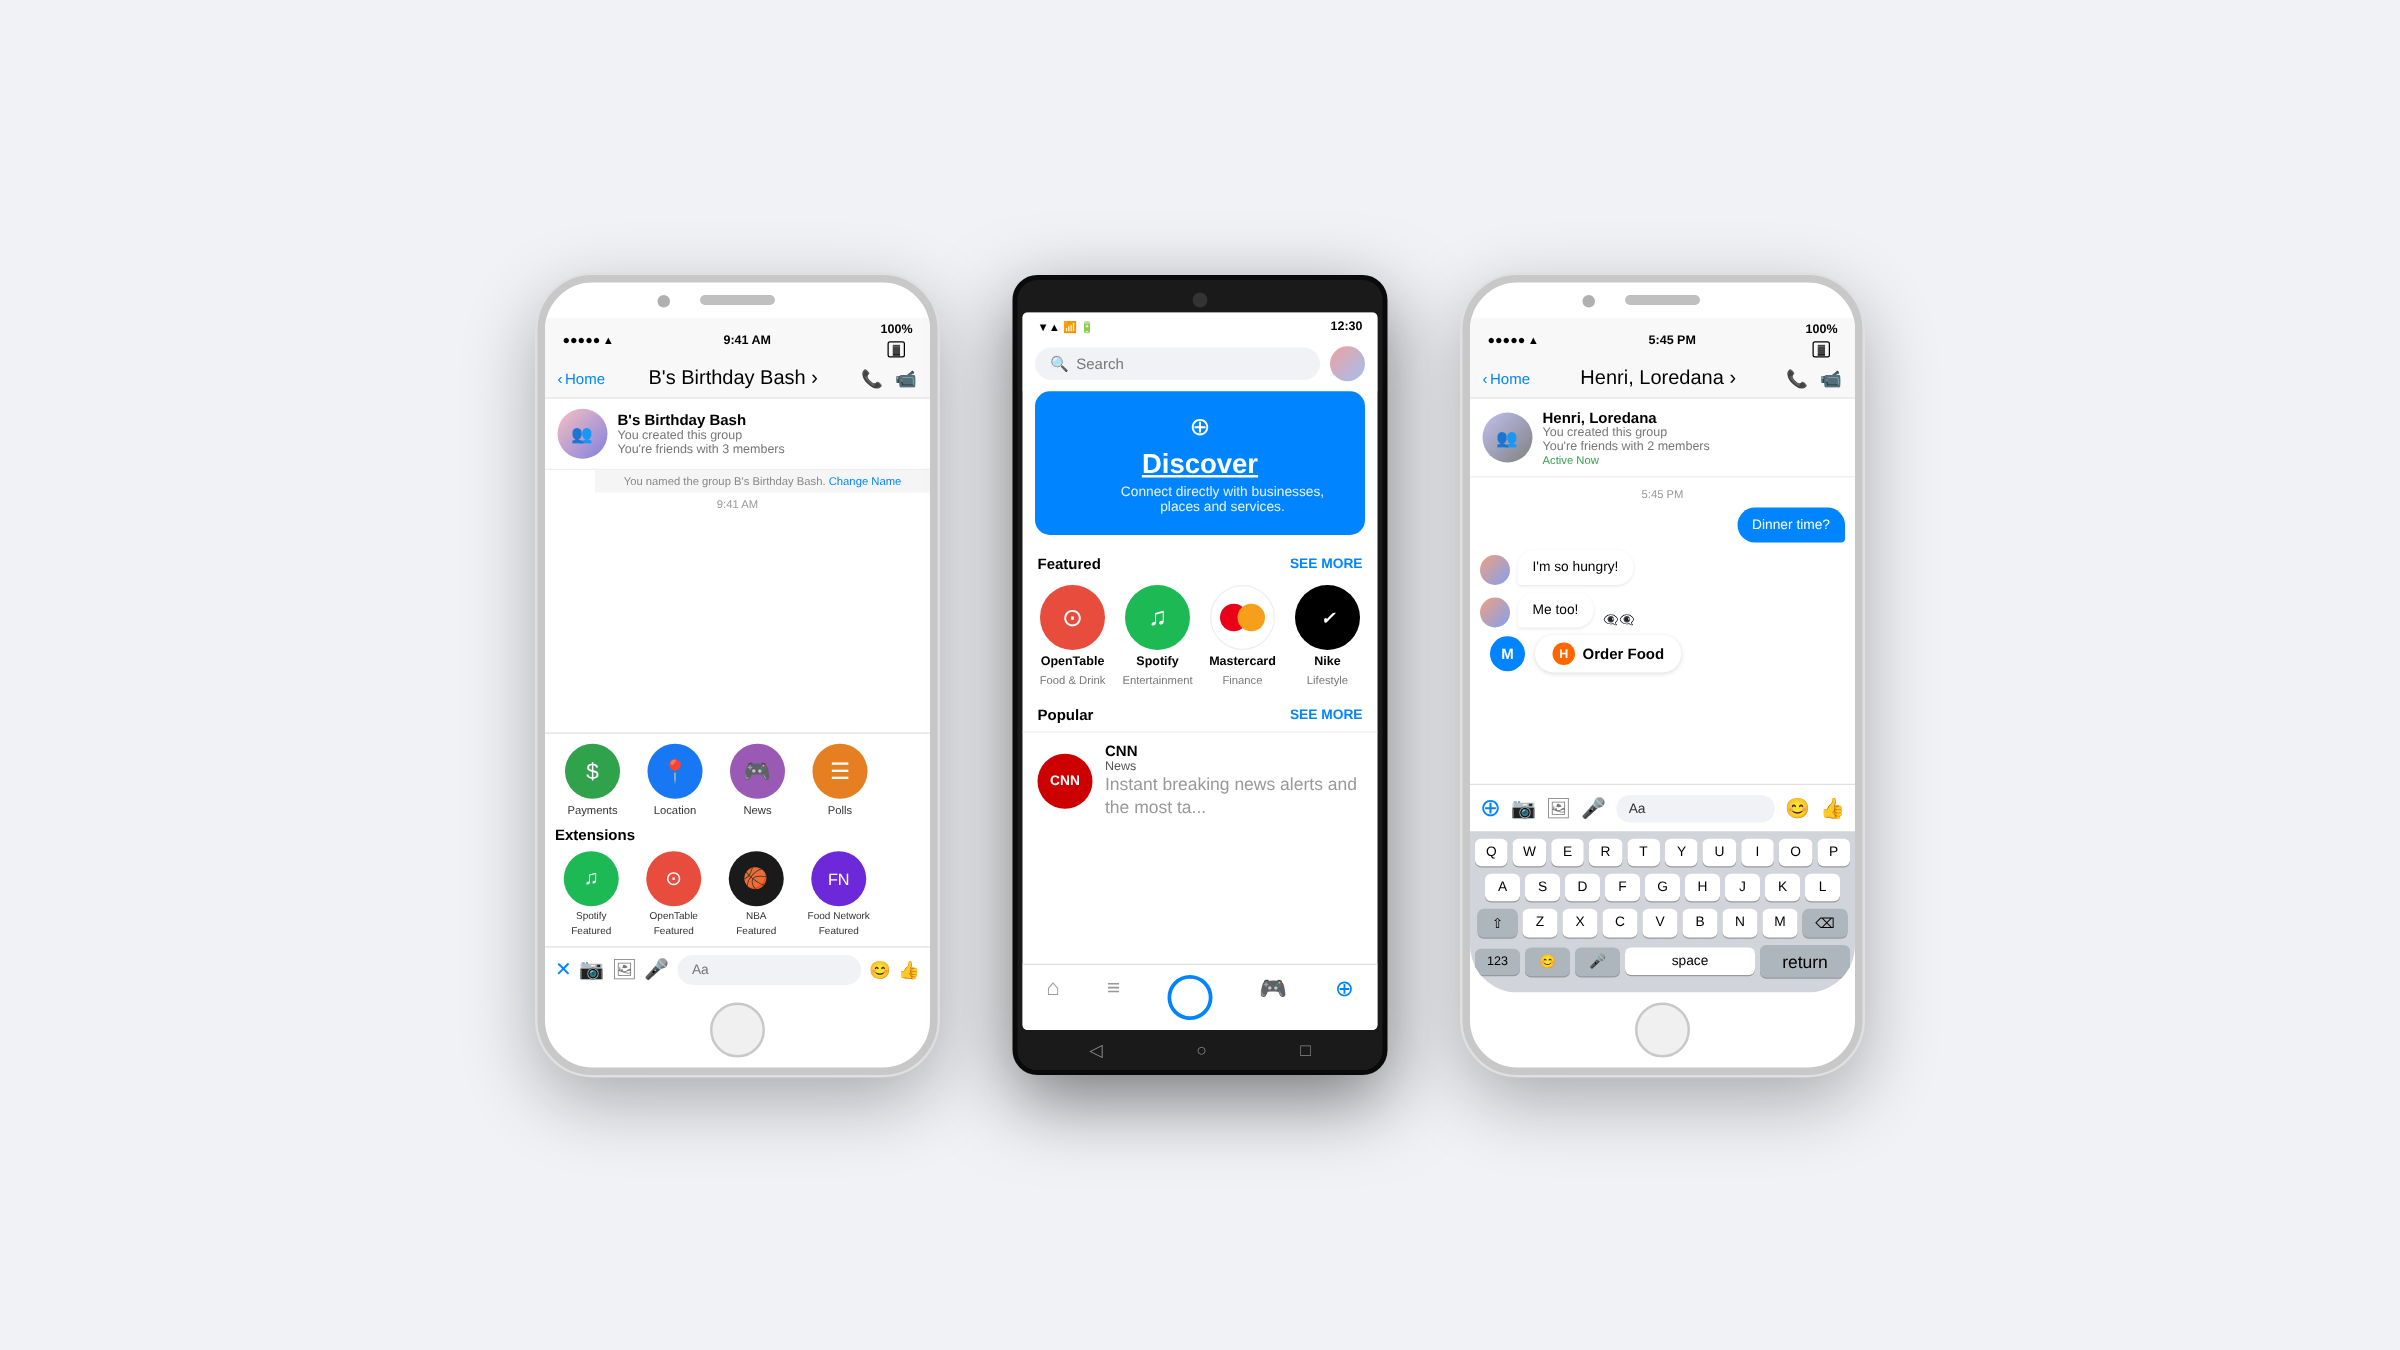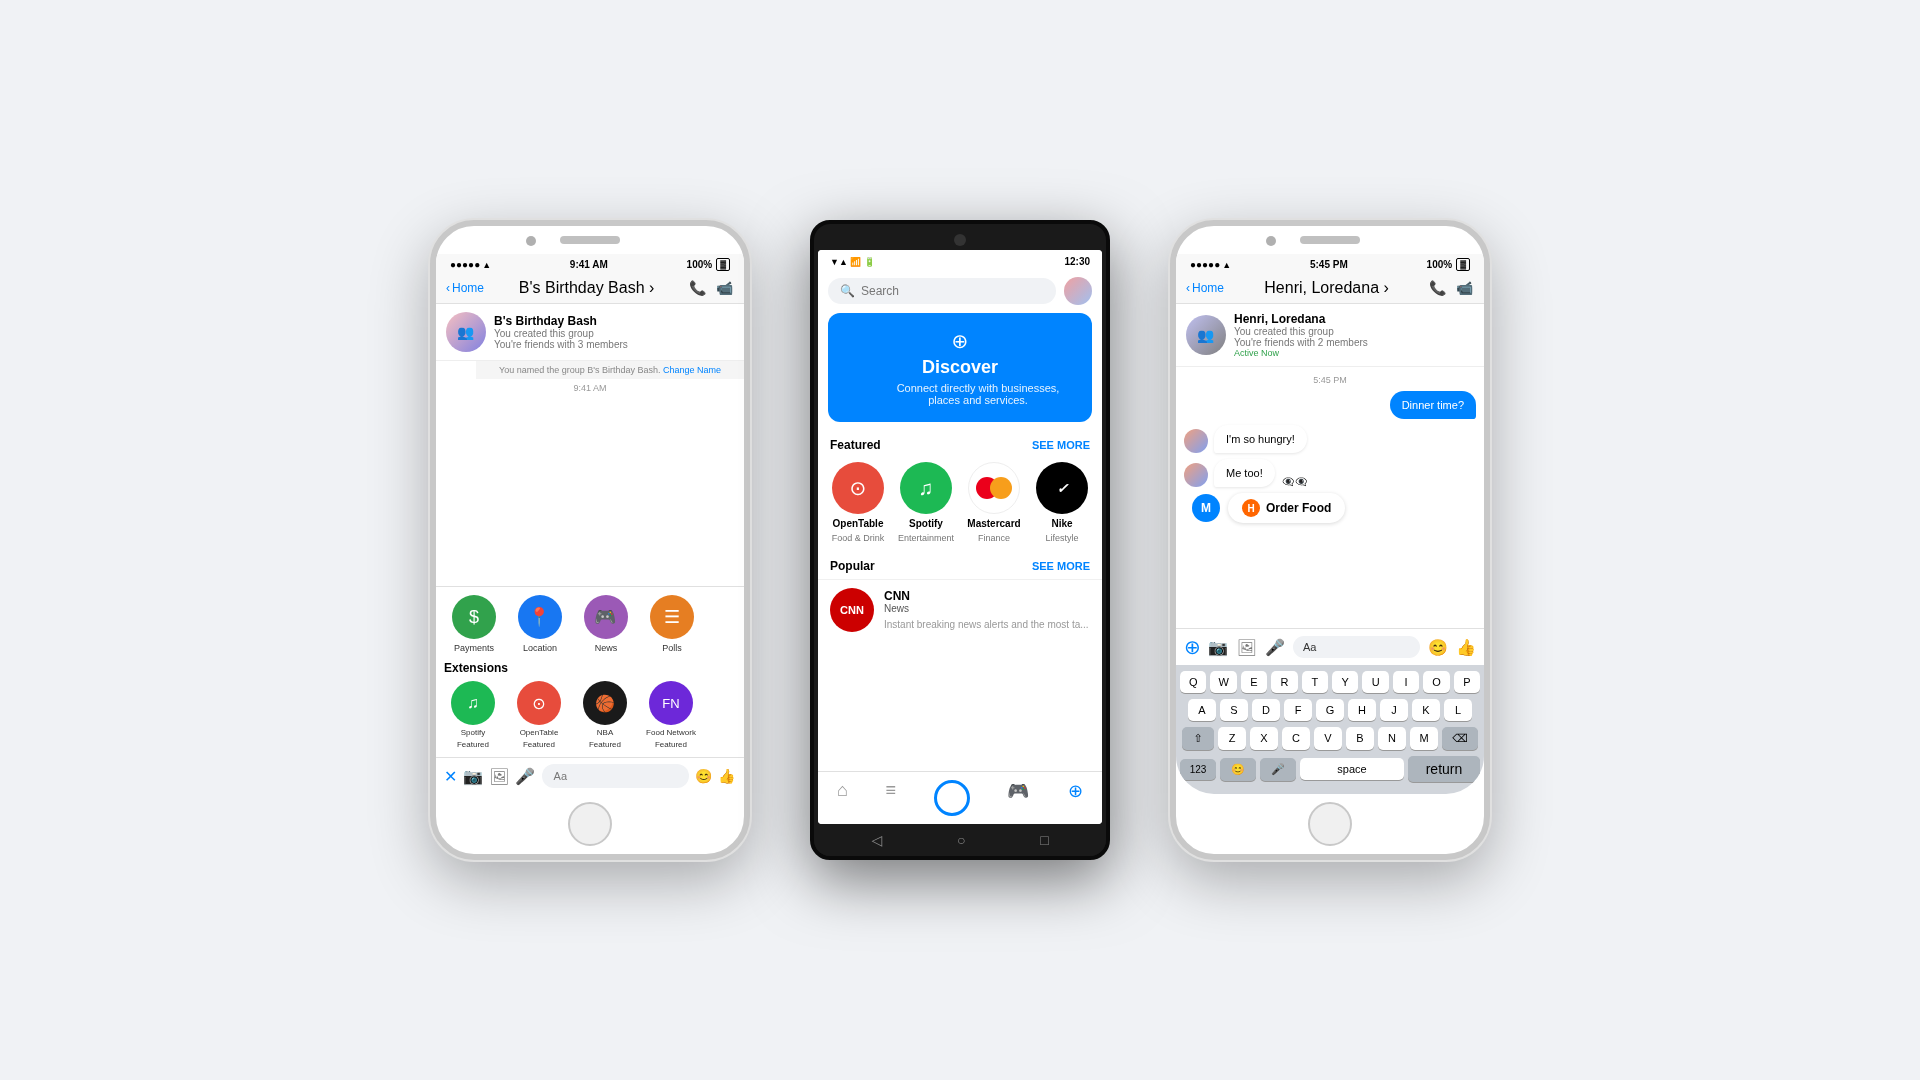--- a/index.html
+++ b/index.html
@@ -79,21 +79,21 @@
       display: flex;
       justify-content: space-between;
       align-items: center;
       padding: 4px 14px 2px;
       font-size: 10px;
       font-weight: 600;
       background: #f8f8f8;
       color: #000;
     }
     .status-left { display: flex; gap: 2px; align-items: center; }
-    .status-right { display: flex; gap: 4px; align-items: center; font-size: 10px; }
+    .status-right { display: flex; gap: 4px; align-items: center; font-size: 10px; flex-direction: column; }
 
     
     .ios-nav {
       background: #f8f8f8;
       border-bottom: 1px solid #e0e0e0;
       padding: 6px 10px;
       display: flex;
       align-items: center;
       justify-content: space-between;
     }
@@ -283,21 +283,21 @@
     
     .discover-banner {
       margin: 0 10px 10px;
       background: #0084ff;
       border-radius: 12px;
       padding: 16px;
       color: #fff;
       text-align: center;
     }
     .discover-icon { font-size: 20px; margin-bottom: 4px; }
-    .discover-title { font-size: 18px; font-weight: 700; margin-bottom: 4px; }
+    .discover-title { font-size: 22px; font-weight: 700; margin-bottom: 4px; text-decoration: underline; }
     .discover-sub { font-size: 11px; opacity: 0.9; margin-left: 36px; }
 
     
     .section-header {
       display: flex;
       justify-content: space-between;
       align-items: center;
       padding: 6px 12px;
     }
     .section-title { font-size: 12px; font-weight: 700; color: #000; }
@@ -356,21 +356,21 @@
       display: flex;
       align-items: center;
       justify-content: center;
       color: #fff;
       font-size: 11px;
       font-weight: 900;
       flex-shrink: 0;
     }
     .pop-info h4 { font-size: 12px; font-weight: 700; }
     .pop-info p { font-size: 10px; color: #555; }
-    .pop-info small { font-size: 10px; color: #999; }
+    .pop-info small { font-size: 14px; color: #999; }
 
     
     .android-bottom-nav {
       background: #fff;
       border-top: 1px solid #e0e0e0;
       display: flex;
       justify-content: space-around;
       padding: 8px 0;
     }
     .anav-icon { font-size: 18px; color: #999; }

